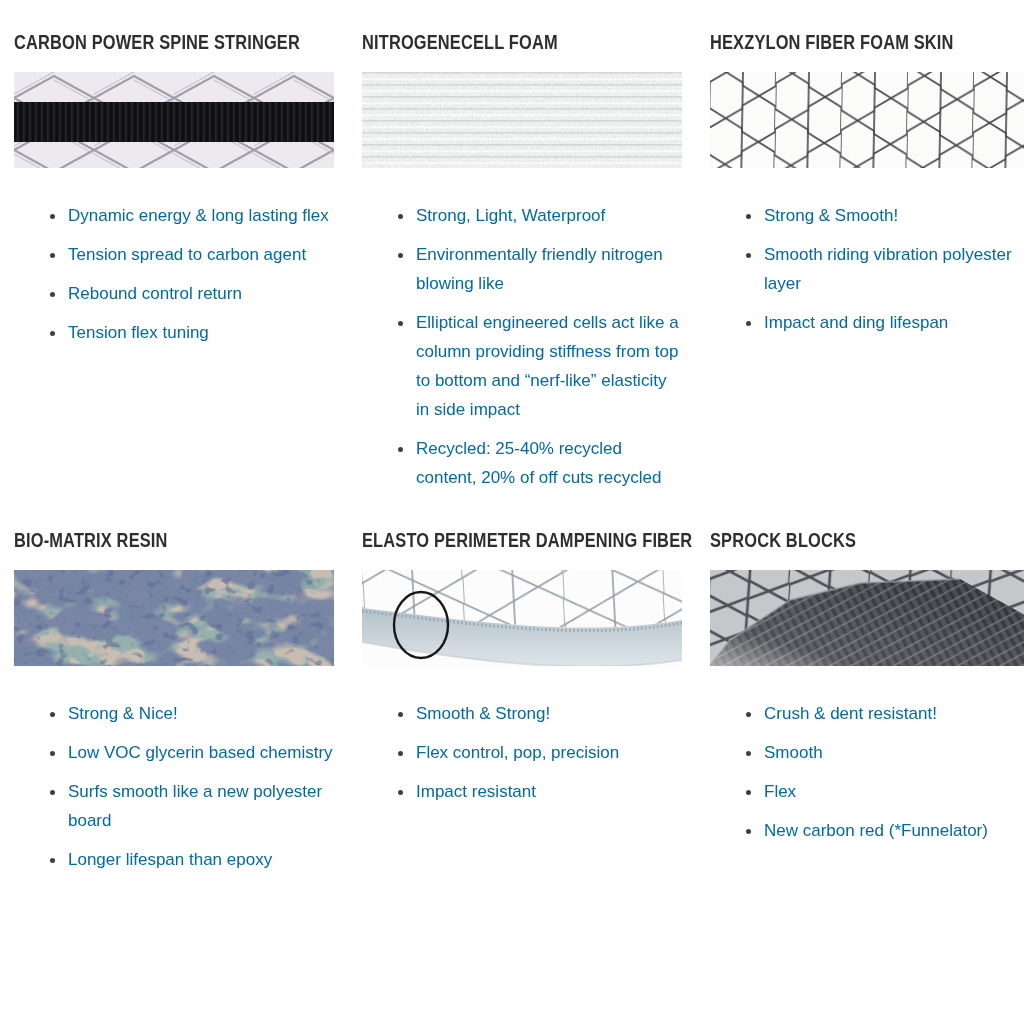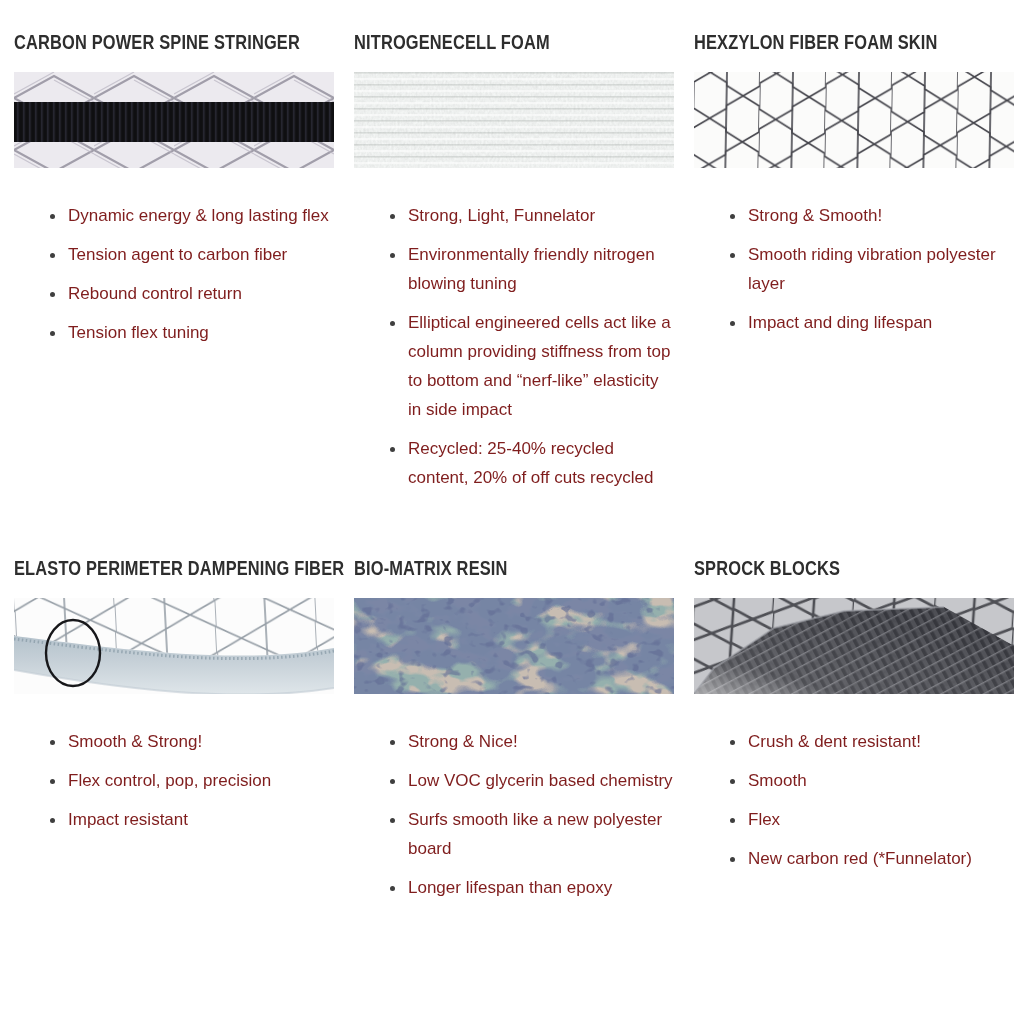--- a/index.html
+++ b/index.html
@@ -10,20 +10,21 @@
     color: #3f3f3f;
     overflow: hidden;
   }
   .features-grid {
     display: grid;
     grid-template-columns: 320px 320px 320px;
     column-gap: 20px;
     row-gap: 56px;
     padding: 32px 10px 0 14px;
     align-items: start;
+    gap: 28px;
   }
   .feature-section { width: 320px; }
   .section-title {
     font-family: "Liberation Sans", sans-serif;
     font-weight: 700;
     font-size: 20px;
     line-height: 21px;
     letter-spacing: 0.2px;
     color: #2e2e2e;
     white-space: nowrap;
@@ -38,21 +39,21 @@
   }
   .texture-image svg { display: block; }
   .feature-list {
     margin-top: 33px;
     list-style: disc;
     padding-left: 52px;
   }
   .feature-list li {
     font-size: 17px;
     line-height: 29px;
-    color: #7f1d1d;
+    color: #0369a1;
     margin-bottom: 10px;
     padding-left: 2px;
   }
   .feature-list li::marker { color: #3f3f3f; font-size: 15px; }
 </style>
 </head>
 <body>
 
 <div class="features-grid">
 
@@ -71,21 +72,21 @@
             <rect x="0.5" width="1" height="40" fill="#0a0a0c"></rect>
           </pattern>
         </defs>
         <rect width="320" height="96" fill="#eceaef"></rect>
         <rect width="320" height="96" fill="url(#t1mesh)"></rect>
         <rect y="30" width="320" height="40" fill="url(#t1rib)"></rect>
       </svg>
     </div>
     <ul class="feature-list">
       <li>Dynamic energy &amp; long lasting flex</li>
-      <li>Tension agent to carbon fiber</li>
+      <li>Tension spread to carbon agent</li>
       <li>Rebound control return</li>
       <li>Tension flex tuning</li>
     </ul>
   </section>
 
   <section class="feature-section">
     <h2 class="section-title">NITROGENECELL FOAM</h2>
     <div class="texture-image">
       <svg width="320" height="96" viewBox="0 0 320 96">
         <defs>
@@ -103,22 +104,22 @@
             <rect y="0" width="320" height="1.6" fill="rgba(125,130,128,0.22)"></rect>
             <rect y="6" width="320" height="2.2" fill="rgba(255,255,255,0.55)"></rect>
           </pattern>
         </defs>
         <rect width="320" height="96" fill="#eff1f0"></rect>
         <rect width="320" height="96" filter="url(#t2noise)" opacity="0.85"></rect>
         <rect width="320" height="96" fill="url(#t2striae)"></rect>
       </svg>
     </div>
     <ul class="feature-list">
-      <li>Strong, Light, Funnelator</li>
-      <li>Environmentally friendly nitrogen blowing tuning</li>
+      <li>Strong, Light, Waterproof</li>
+      <li>Environmentally friendly nitrogen blowing like</li>
       <li>Elliptical engineered cells act like a column providing stiffness from top to bottom and “nerf-like” elasticity in side impact</li>
       <li>Recycled: 25-40% recycled content, 20% of off cuts recycled</li>
     </ul>
   </section>
 
   <section class="feature-section">
     <h2 class="section-title">HEXZYLON FIBER FOAM SKIN</h2>
     <div class="texture-image">
       <svg width="320" height="96" viewBox="0 0 320 96">
         <defs>
@@ -131,20 +132,52 @@
           </pattern>
         </defs>
         <rect width="320" height="96" fill="#fbfbfa"></rect>
         <rect x="-4" y="-4" width="328" height="104" fill="url(#t3hex)"></rect>
       </svg>
     </div>
     <ul class="feature-list">
       <li>Strong &amp; Smooth!</li>
       <li>Smooth riding vibration polyester layer</li>
       <li>Impact and ding lifespan</li>
+    </ul>
+  </section>
+
+  <section class="feature-section">
+    <h2 class="section-title">BIO-MATRIX RESIN</h2>
+    <div class="texture-image">
+      <svg width="320" height="96" viewBox="0 0 320 96">
+        <defs>
+          <filter id="t4b1" x="0" y="0" width="100%" height="100%">
+            <feTurbulence type="fractalNoise" baseFrequency="0.018 0.03" numOctaves="3" seed="7" stitchTiles="stitch"></feTurbulence>
+            <feColorMatrix type="matrix" values="0 0 0 0 0.17  0 0 0 0 0.22  0 0 0 0 0.37  5 5 5 0 -6.5"></feColorMatrix>
+          </filter>
+          <filter id="t4b2" x="0" y="0" width="100%" height="100%">
+            <feTurbulence type="fractalNoise" baseFrequency="0.032 0.05" numOctaves="3" seed="19" stitchTiles="stitch"></feTurbulence>
+            <feColorMatrix type="matrix" values="0 0 0 0 0.28  0 0 0 0 0.43  0 0 0 0 0.42  5 5 5 0 -6.8"></feColorMatrix>
+          </filter>
+          <filter id="t4b3" x="0" y="0" width="100%" height="100%">
+            <feTurbulence type="fractalNoise" baseFrequency="0.09 0.11" numOctaves="2" seed="3" stitchTiles="stitch"></feTurbulence>
+            <feColorMatrix type="matrix" values="0 0 0 0 0.12  0 0 0 0 0.15  0 0 0 0 0.3  4 4 4 0 -6.6"></feColorMatrix>
+          </filter>
+        </defs>
+        <rect width="320" height="96" fill="#c8bdb2"></rect>
+        <rect width="320" height="96" filter="url(#t4b2)" opacity="0.9"></rect>
+        <rect width="320" height="96" filter="url(#t4b1)" opacity="0.9"></rect>
+        <rect width="320" height="96" filter="url(#t4b3)" opacity="0.6"></rect>
+      </svg>
+    </div>
+    <ul class="feature-list">
+      <li>Strong &amp; Nice!</li>
+      <li>Low VOC glycerin based chemistry</li>
+      <li>Surfs smooth like a new polyester board</li>
+      <li>Longer lifespan than epoxy</li>
     </ul>
   </section>
 
   <section class="feature-section">
     <h2 class="section-title">ELASTO PERIMETER DAMPENING FIBER</h2>
     <div class="texture-image">
       <svg width="320" height="96" viewBox="0 0 320 96">
         <defs>
           <pattern id="t5hex" width="100" height="52" patternUnits="userSpaceOnUse" patternTransform="rotate(-3)">
             <g fill="none" stroke="#8b949d" stroke-width="1.6">
@@ -173,52 +206,20 @@
       </svg>
     </div>
     <ul class="feature-list">
       <li>Smooth &amp; Strong!</li>
       <li>Flex control, pop, precision</li>
       <li>Impact resistant</li>
     </ul>
   </section>
 
   <section class="feature-section">
-    <h2 class="section-title">BIO-MATRIX RESIN</h2>
-    <div class="texture-image">
-      <svg width="320" height="96" viewBox="0 0 320 96">
-        <defs>
-          <filter id="t4b1" x="0" y="0" width="100%" height="100%">
-            <feTurbulence type="fractalNoise" baseFrequency="0.018 0.03" numOctaves="3" seed="7" stitchTiles="stitch"></feTurbulence>
-            <feColorMatrix type="matrix" values="0 0 0 0 0.17  0 0 0 0 0.22  0 0 0 0 0.37  5 5 5 0 -6.5"></feColorMatrix>
-          </filter>
-          <filter id="t4b2" x="0" y="0" width="100%" height="100%">
-            <feTurbulence type="fractalNoise" baseFrequency="0.032 0.05" numOctaves="3" seed="19" stitchTiles="stitch"></feTurbulence>
-            <feColorMatrix type="matrix" values="0 0 0 0 0.28  0 0 0 0 0.43  0 0 0 0 0.42  5 5 5 0 -6.8"></feColorMatrix>
-          </filter>
-          <filter id="t4b3" x="0" y="0" width="100%" height="100%">
-            <feTurbulence type="fractalNoise" baseFrequency="0.09 0.11" numOctaves="2" seed="3" stitchTiles="stitch"></feTurbulence>
-            <feColorMatrix type="matrix" values="0 0 0 0 0.12  0 0 0 0 0.15  0 0 0 0 0.3  4 4 4 0 -6.6"></feColorMatrix>
-          </filter>
-        </defs>
-        <rect width="320" height="96" fill="#c8bdb2"></rect>
-        <rect width="320" height="96" filter="url(#t4b2)" opacity="0.9"></rect>
-        <rect width="320" height="96" filter="url(#t4b1)" opacity="0.9"></rect>
-        <rect width="320" height="96" filter="url(#t4b3)" opacity="0.6"></rect>
-      </svg>
-    </div>
-    <ul class="feature-list">
-      <li>Strong &amp; Nice!</li>
-      <li>Low VOC glycerin based chemistry</li>
-      <li>Surfs smooth like a new polyester board</li>
-      <li>Longer lifespan than epoxy</li>
-    </ul>
-  </section>
-
-  <section class="feature-section">
     <h2 class="section-title">SPROCK BLOCKS</h2>
     <div class="texture-image">
       <svg width="320" height="96" viewBox="0 0 320 96">
         <defs>
           <pattern id="t6hex" width="80" height="34" patternUnits="userSpaceOnUse" patternTransform="rotate(4)">
             <g fill="none" stroke="#393a40" stroke-width="2.6">
               <path d="M20,0 L40,9 L40,25 L20,34 L0,25 L0,9 Z"></path>
               <path d="M60,-17 L80,-8 L80,8 L60,17 L40,8 L40,-8 Z"></path>
               <path d="M60,17 L80,26 L80,42 L60,51 L40,42 L40,26 Z"></path>
             </g>

